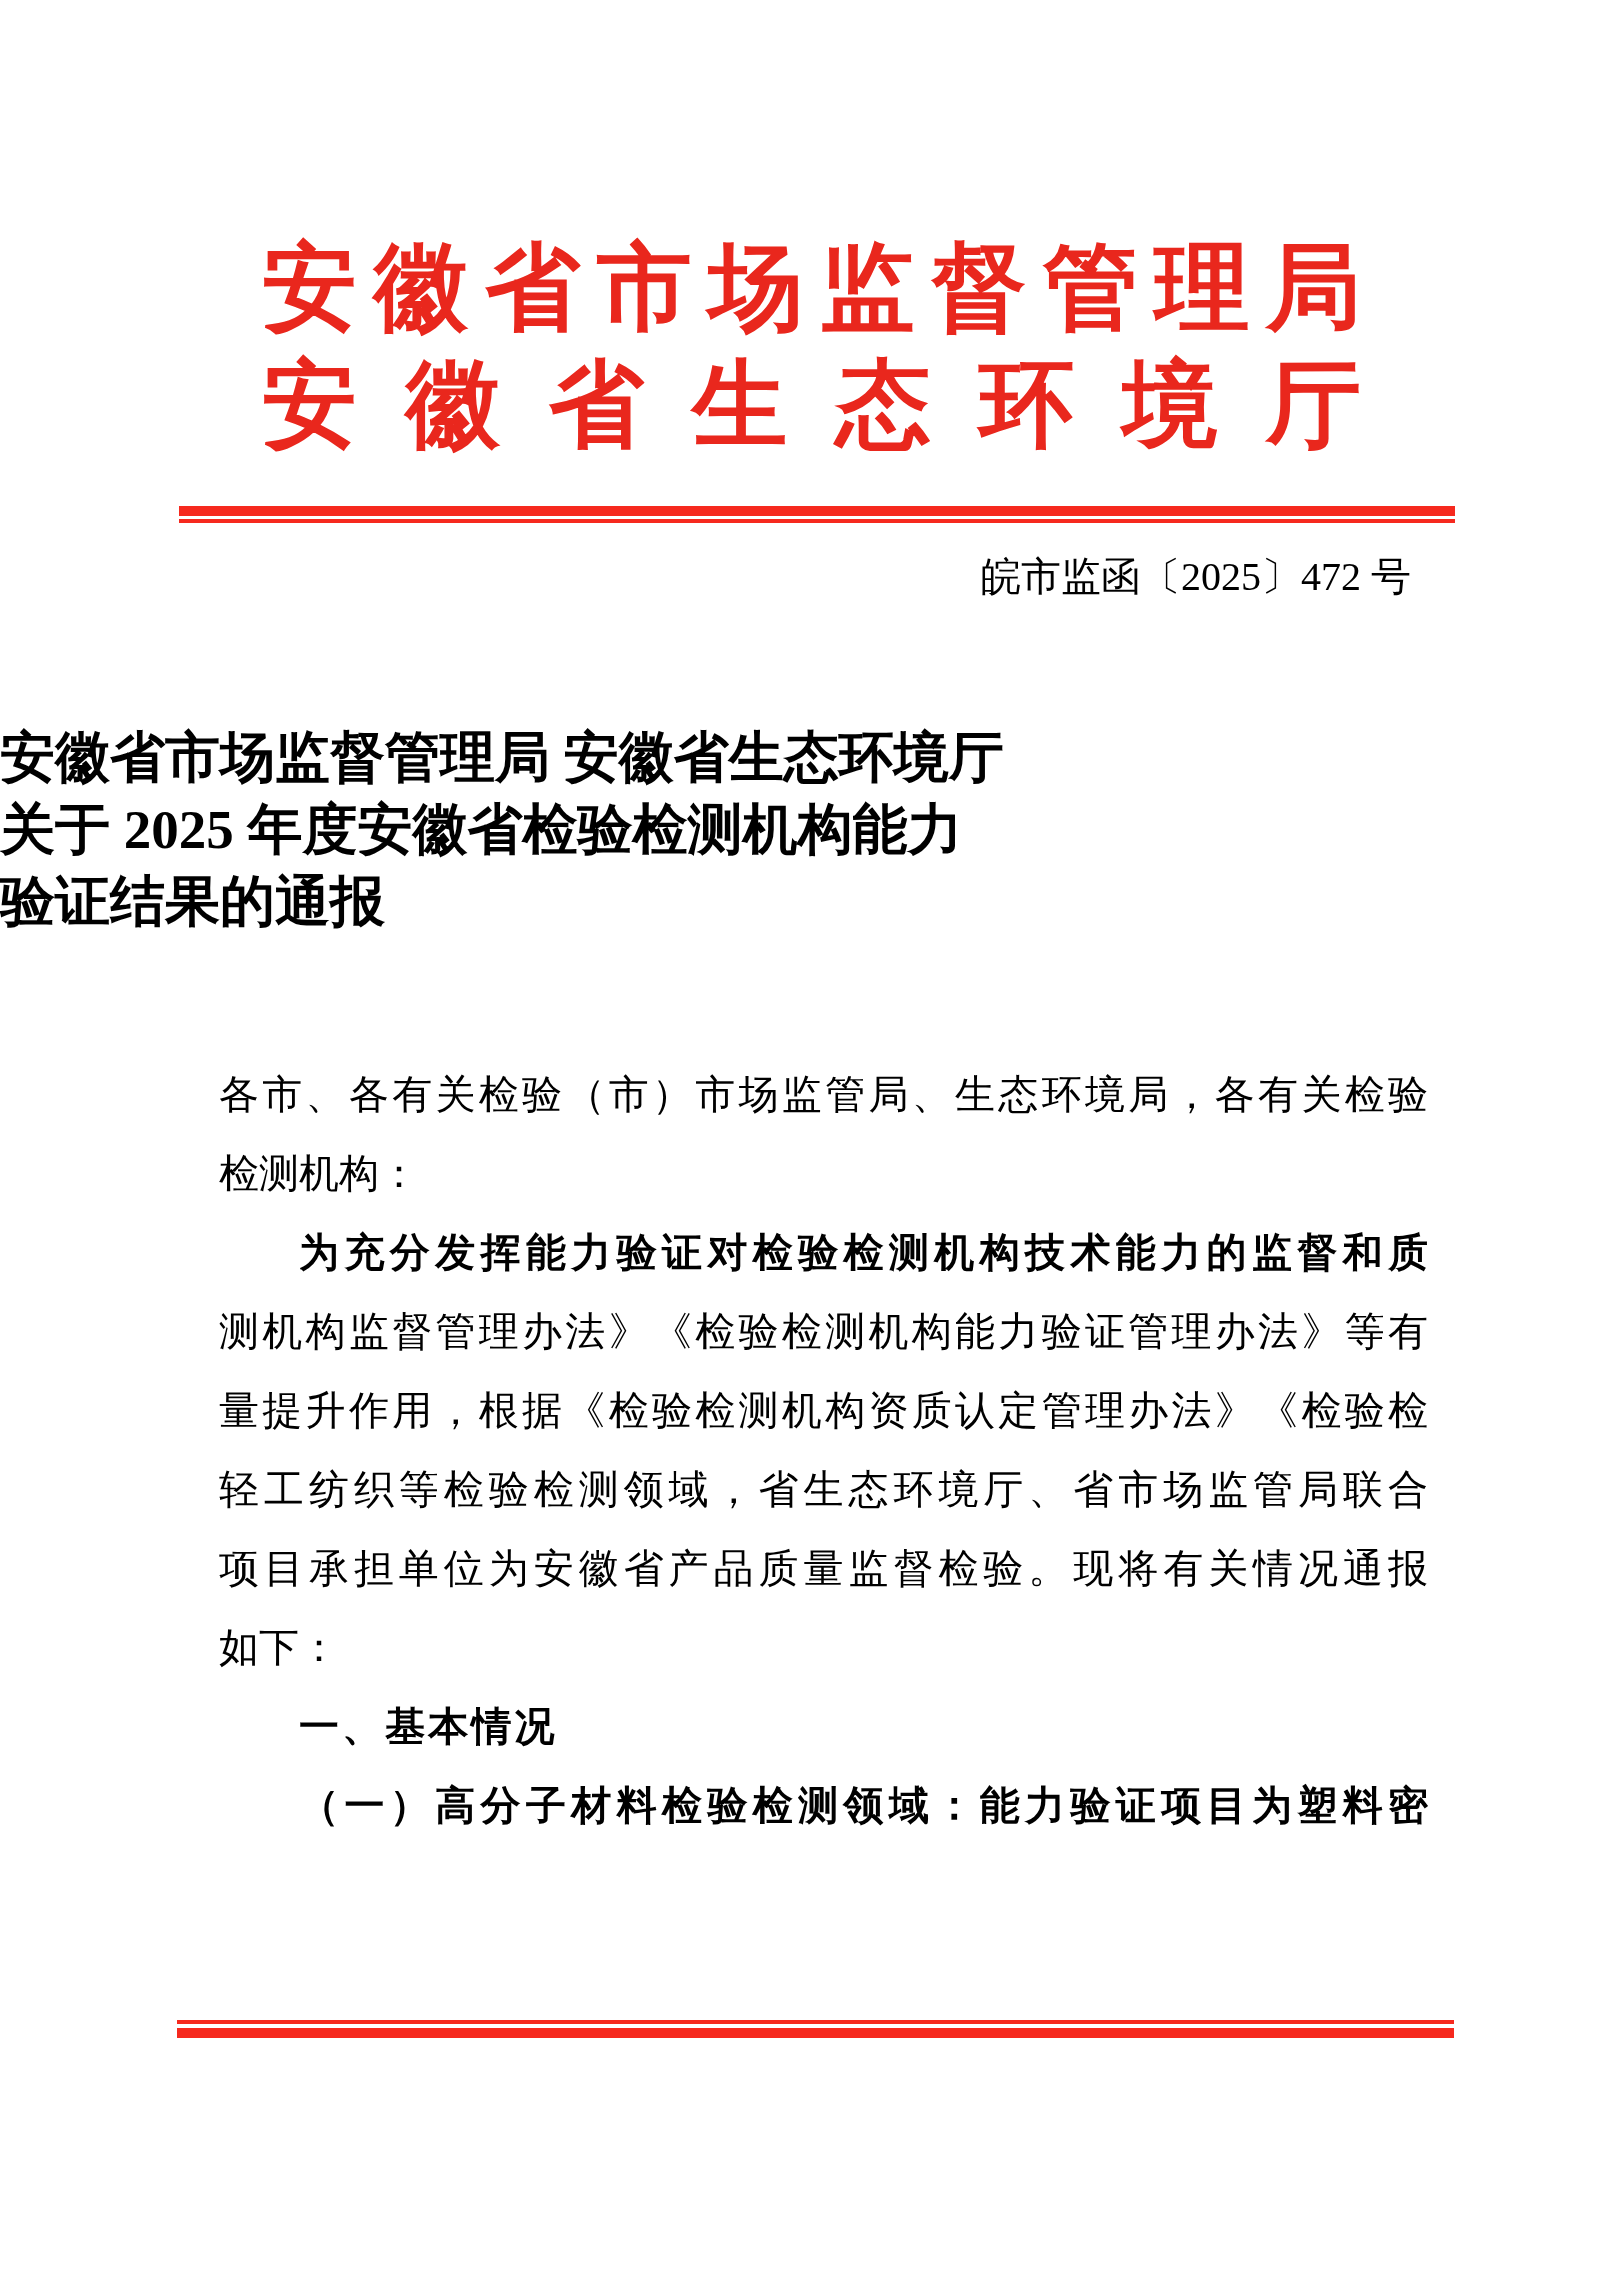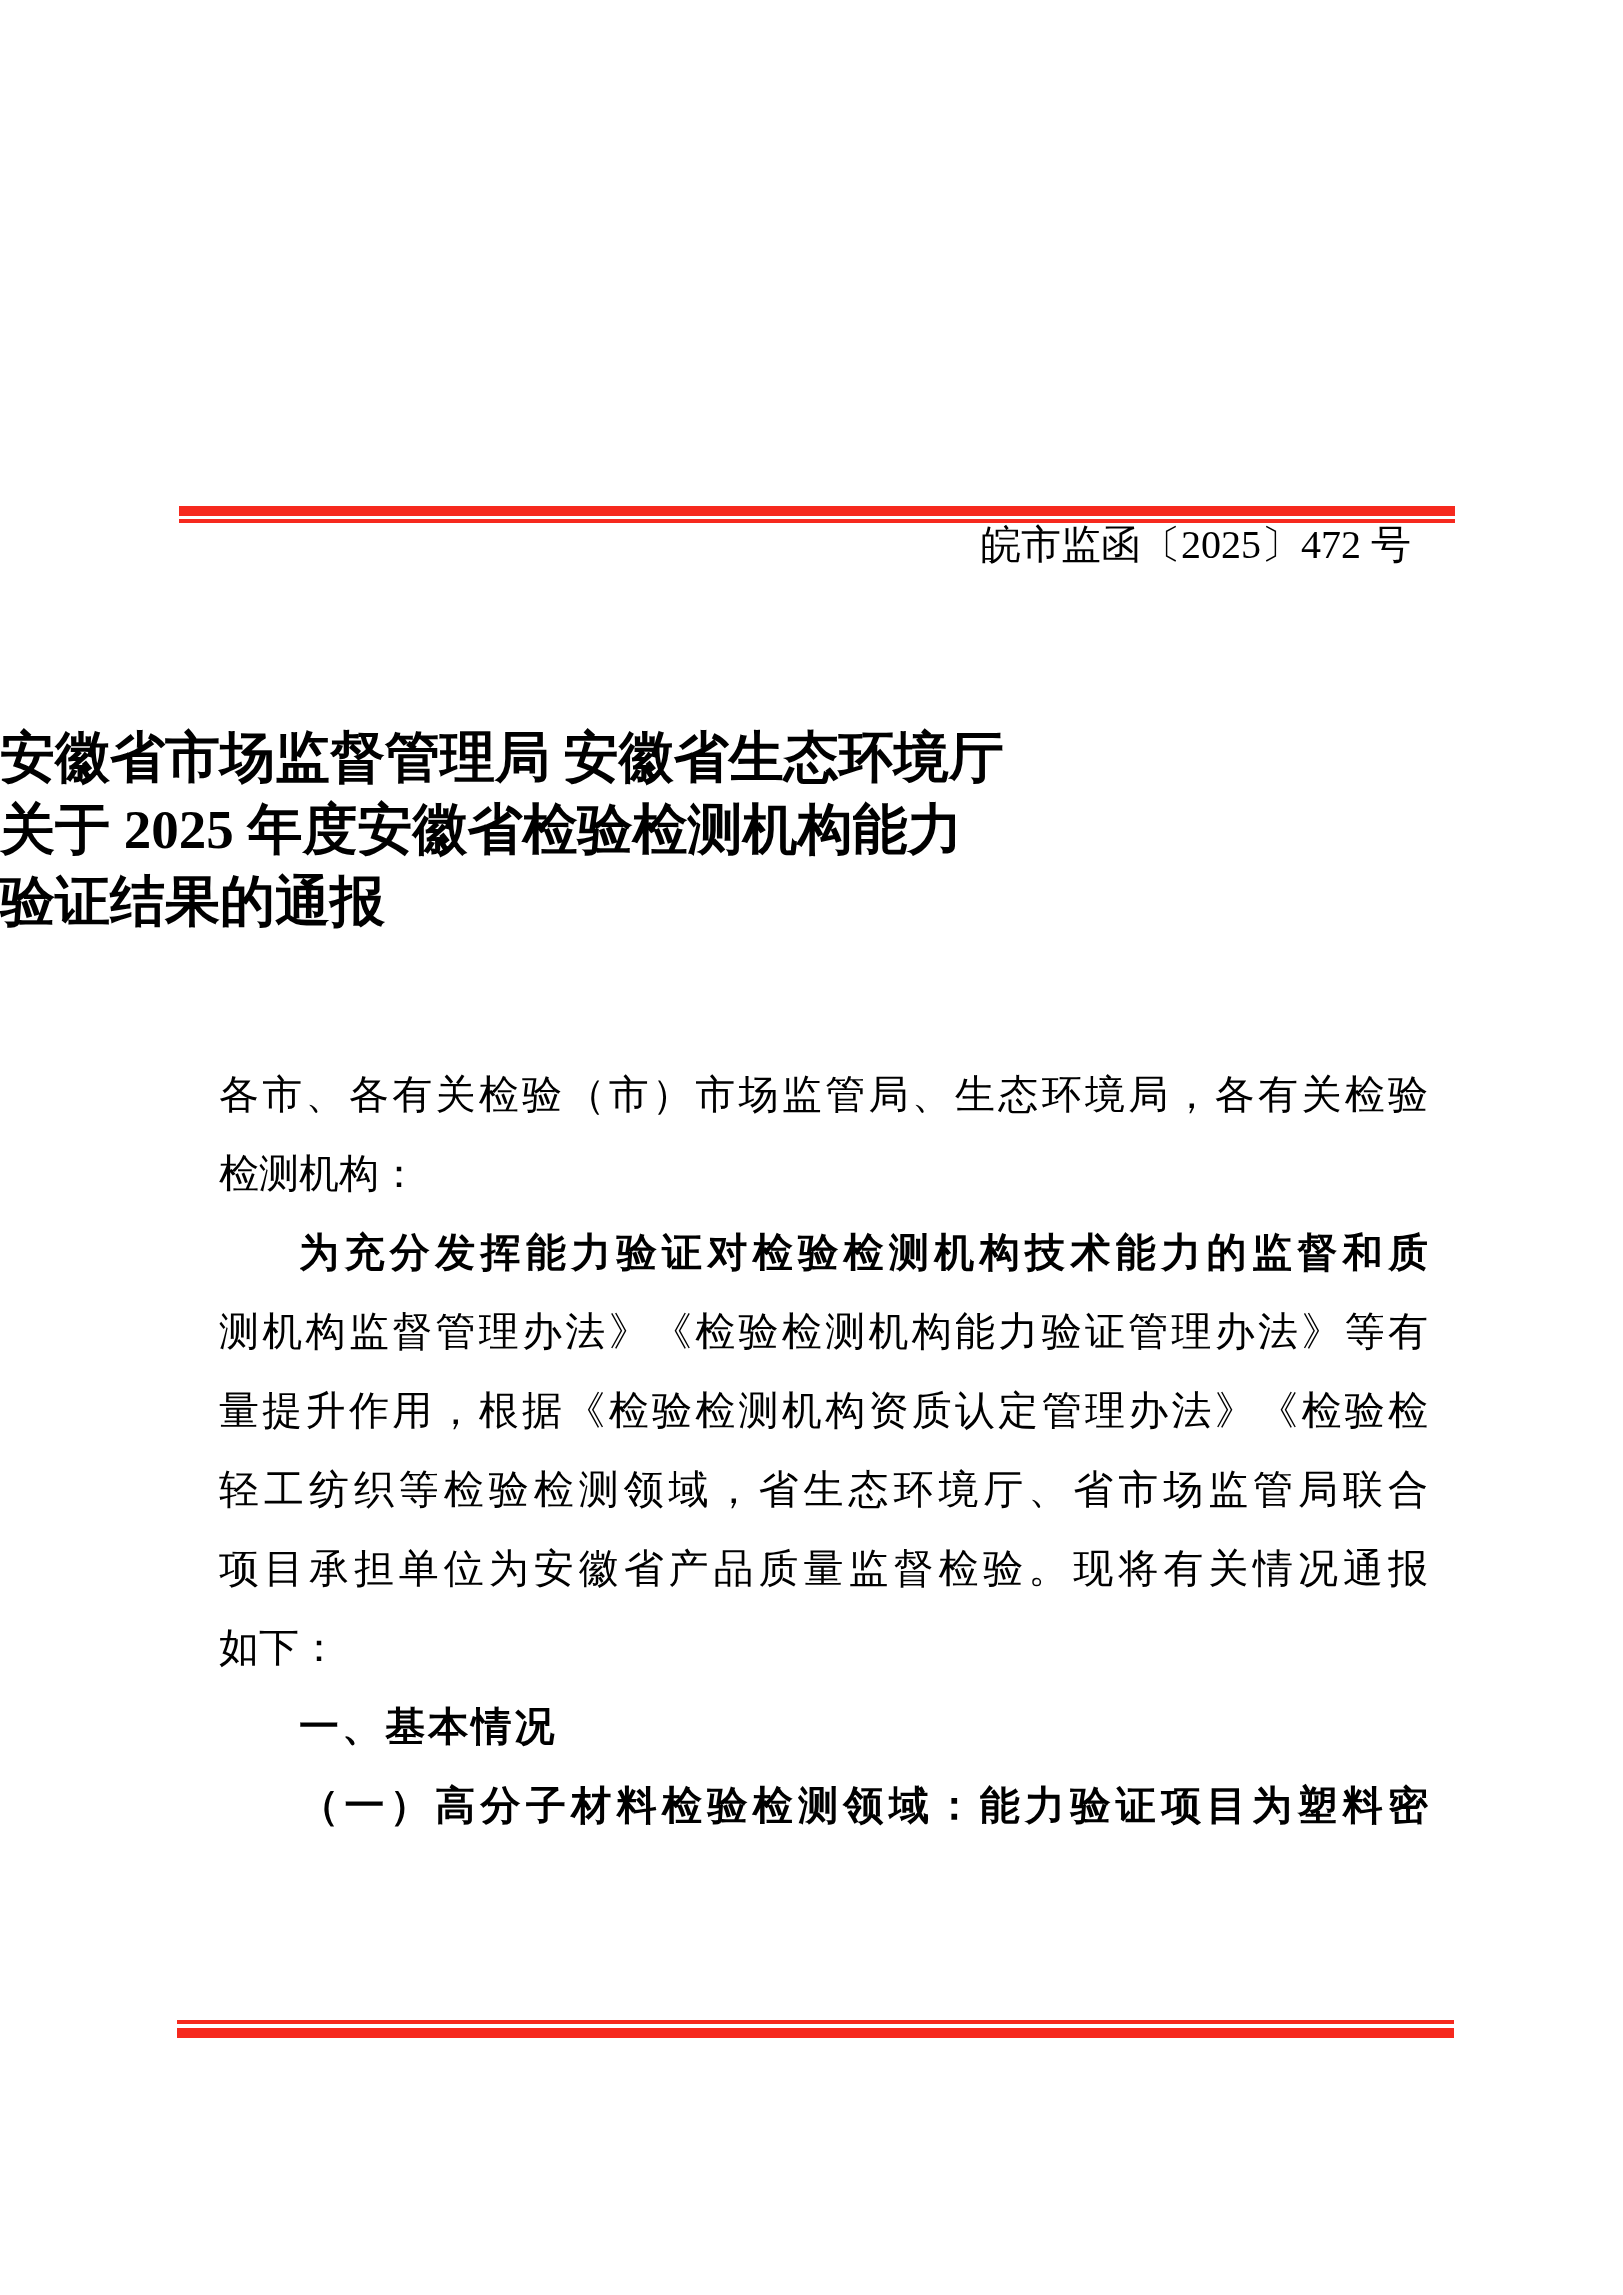--- a/index.html
+++ b/index.html
@@ -38,21 +38,21 @@
   .sep-top { left: 179px; width: 1276px; top: 506px; }
   .sep-bottom { left: 177px; width: 1277px; top: 2020px; }
   .bar-thick { height: 10.2px; background: var(--red-bar, #f6291e); }
   .bar-thin  { height: 4.1px;  background: var(--red-bar, #f6291e); }
   .sep-top .bar-thin { margin-top: 2.6px; }
   .sep-bottom .bar-thick { margin-top: 4.1px; }
 
   
   .doc-number {
     position: absolute;
-    top: 520px;
+    top: 552px;
     left: 179px;
     width: 1232px;
     text-align: right;
     font-size: 40px;
     line-height: 1.25;
     color: #000000;
   }
 
   
   .doc-title {
@@ -89,20 +89,24 @@
     font-family: "Liberation Sans", "DejaVu Sans", sans-serif;
     font-weight: bold;
     letter-spacing: 3.1px;
   }
 </style>
 </head>
 <body>
 
 <div class="page">
 
+  <div class="letterhead">
+    <div class="lh-line">安徽省市场监督管理局</div>
+    <div class="lh-line">安徽省生态环境厅</div>
+  </div>
 
   <div class="sep sep-top">
     <div class="bar-thick"></div>
     <div class="bar-thin"></div>
   </div>
 
   <div class="doc-number">皖市监函〔2025〕472 号</div>
 
   <div class="doc-title">
     <div>安徽省市场监督管理局 安徽省生态环境厅</div>

